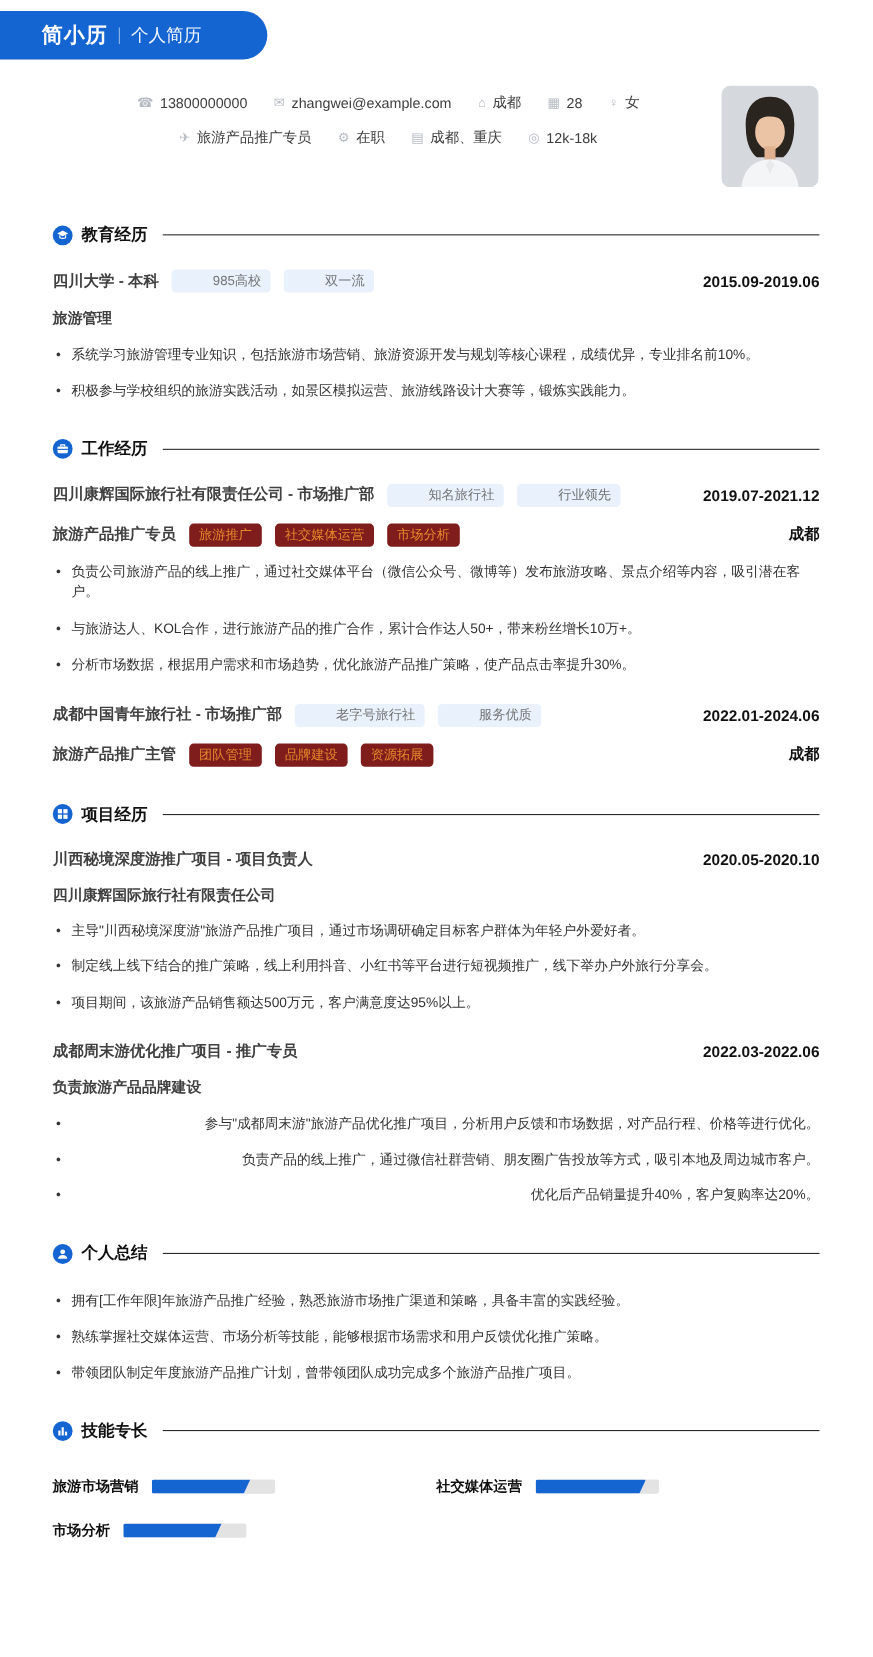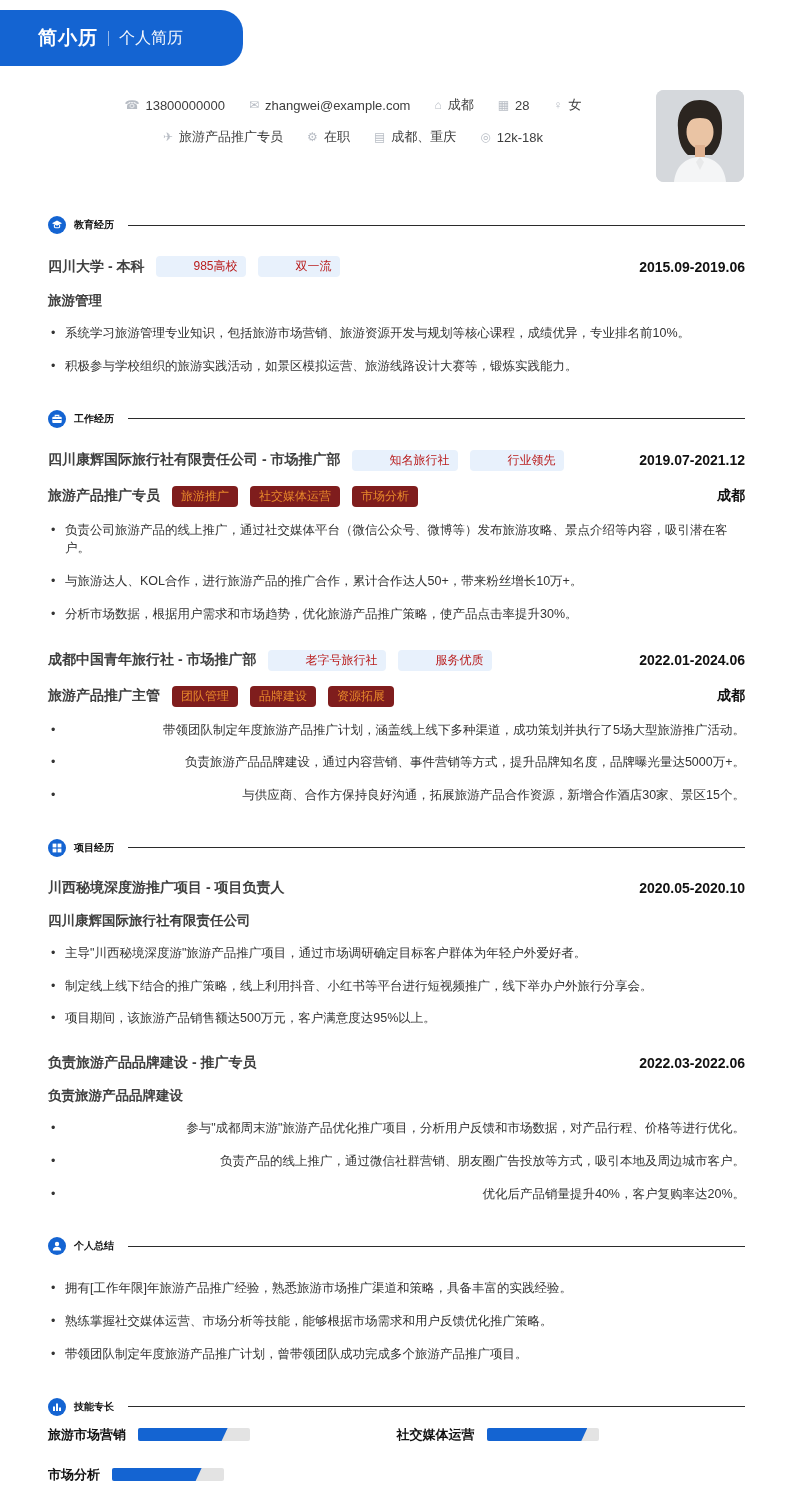--- a/index.html
+++ b/index.html
@@ -4,21 +4,21 @@
 <style>
   * { margin:0; padding:0; box-sizing:border-box; }
   html,body { background:#fff; }
   body {
     width:794px; height:1506px; margin:0 auto; position:relative;
     font-family:"Liberation Sans","DejaVu Sans",sans-serif; color:#222;
     overflow:hidden;
   }
   
   .banner {
-    margin-top:10px; width:243px; height:56px; background:#1464d2;
+    margin-top:10px; width:243px; height:44px; background:#1464d2;
     border-radius:0 22px 22px 0; display:flex; align-items:center;
     padding-left:38px;
   }
   .banner .logo { color:#fff; font-size:19px; font-weight:bold; letter-spacing:1px; }
   .banner .bar  { width:1px; height:15px; background:rgba(255,255,255,.55); margin:0 10px; }
   .banner .subtitle { color:#fff; font-size:16px; opacity:.95; }
 
   
   .header { display:flex; margin:24px 50px 0 50px; }
   .contact { flex:1; display:flex; flex-direction:column; align-items:center; gap:14px; padding-top:6px; }
@@ -29,40 +29,40 @@
 
   
   .content { padding:0 49px 0 48px; }
   .section { margin-top:34px; }
   .sec-head { display:flex; align-items:center; }
   .sec-icon {
     width:18px; height:18px; border-radius:50%; background:#1464d2;
     display:flex; align-items:center; justify-content:center; margin-right:8px; flex:0 0 auto;
   }
   .sec-icon svg { display:block; }
-  .sec-title { font-size:10px; font-weight:bold; color:#111; white-space:nowrap; }
+  .sec-title { font-size:15px; font-weight:bold; color:#111; white-space:nowrap; }
   .sec-line { flex:1; height:1px; background:#2b2b2b; margin-left:14px; }
 
   .entry-row { display:flex; align-items:center; margin-top:22px; }
   .entry-row.tight { margin-top:15px; }
   .entry-title { font-size:14px; font-weight:bold; color:#404040; white-space:nowrap; }
   .entry-date { margin-left:auto; font-size:14px; font-weight:bold; color:#111; white-space:nowrap; }
   .tag { font-size:12px; padding:2px 9px; border-radius:4px; margin-left:12px; white-space:nowrap; }
-  .tag.blue   { color:#b91c1c; background:#e8f1fc;padding-left:37px; }
+  .tag.blue   { color:#737373; background:#e8f1fc;padding-left:37px; }
   .tag.orange { color:#e7882b; background:#7f1d1d; }
 
   .bullet {
     position:relative; padding-left:17px; font-size:12.5px; color:#333;
     margin-top:14px; line-height:1.5;
   }
   .bullet::before { content:"•"; position:absolute; left:3px; top:0; color:#333; }
   .job + .job, .project + .project { margin-top:26px;text-align:right; }
 
   
-  .skill-grid { display:grid; grid-template-columns:1fr 1fr; row-gap:22px; margin-top:10px; }
+  .skill-grid { display:grid; grid-template-columns:1fr 1fr; row-gap:22px; margin-top:32px; }
   .skill { display:flex; align-items:center; }
   .skill-label { font-size:13px; font-weight:bold; color:#111; margin-right:12px; white-space:nowrap; }
   .skill-track { width:112px; height:13px; background:#e3e3e3; border-radius:2px; overflow:hidden; }
   .skill-fill {
     display:block; height:100%; background:#1464d2;
     clip-path:polygon(0 0, 100% 0, calc(100% - 6px) 100%, 0 100%);
   }
 </style>
 </head>
 <body>
@@ -198,25 +198,20 @@
         <span class="tag blue">服务优质</span>
         <span class="entry-date">2022.01-2024.06</span>
       </div>
       <div class="entry-row tight">
         <span class="entry-title">旅游产品推广主管</span>
         <span class="tag orange">团队管理</span>
         <span class="tag orange">品牌建设</span>
         <span class="tag orange">资源拓展</span>
         <span class="entry-date">成都</span>
       </div>
-      <div class="bullets">
-        <div class="bullet">带领团队制定年度旅游产品推广计划，涵盖线上线下多种渠道，成功策划并执行了5场大型旅游推广活动。</div>
-        <div class="bullet">负责旅游产品品牌建设，通过内容营销、事件营销等方式，提升品牌知名度，品牌曝光量达5000万+。</div>
-        <div class="bullet">与供应商、合作方保持良好沟通，拓展旅游产品合作资源，新增合作酒店30家、景区15个。</div>
-      </div>
     </div>
   </div>
 
   <div class="section">
     <div class="sec-head">
       <span class="sec-icon">
         <svg width="12" height="12" viewBox="0 0 12 12">
             <rect x="1.6" y="1.6" width="3.8" height="3.8" fill="#fff"></rect>
             <rect x="6.6" y="1.6" width="3.8" height="3.8" fill="#fff"></rect>
             <rect x="1.6" y="6.6" width="3.8" height="3.8" fill="#fff"></rect>
@@ -237,21 +232,21 @@
       </div>
       <div class="bullets">
         <div class="bullet">主导"川西秘境深度游"旅游产品推广项目，通过市场调研确定目标客户群体为年轻户外爱好者。</div>
         <div class="bullet">制定线上线下结合的推广策略，线上利用抖音、小红书等平台进行短视频推广，线下举办户外旅行分享会。</div>
         <div class="bullet">项目期间，该旅游产品销售额达500万元，客户满意度达95%以上。</div>
       </div>
     </div>
 
     <div class="project">
       <div class="entry-row">
-        <span class="entry-title">负责旅游产品品牌建设 - 推广专员</span>
+        <span class="entry-title">成都周末游优化推广项目 - 推广专员</span>
         <span class="entry-date">2022.03-2022.06</span>
       </div>
       <div class="entry-row tight">
         <span class="entry-title" style="font-size:13.5px">负责旅游产品品牌建设</span>
       </div>
       <div class="bullets">
         <div class="bullet">参与"成都周末游"旅游产品优化推广项目，分析用户反馈和市场数据，对产品行程、价格等进行优化。</div>
         <div class="bullet">负责产品的线上推广，通过微信社群营销、朋友圈广告投放等方式，吸引本地及周边城市客户。</div>
         <div class="bullet">优化后产品销量提升40%，客户复购率达20%。</div>
       </div>

